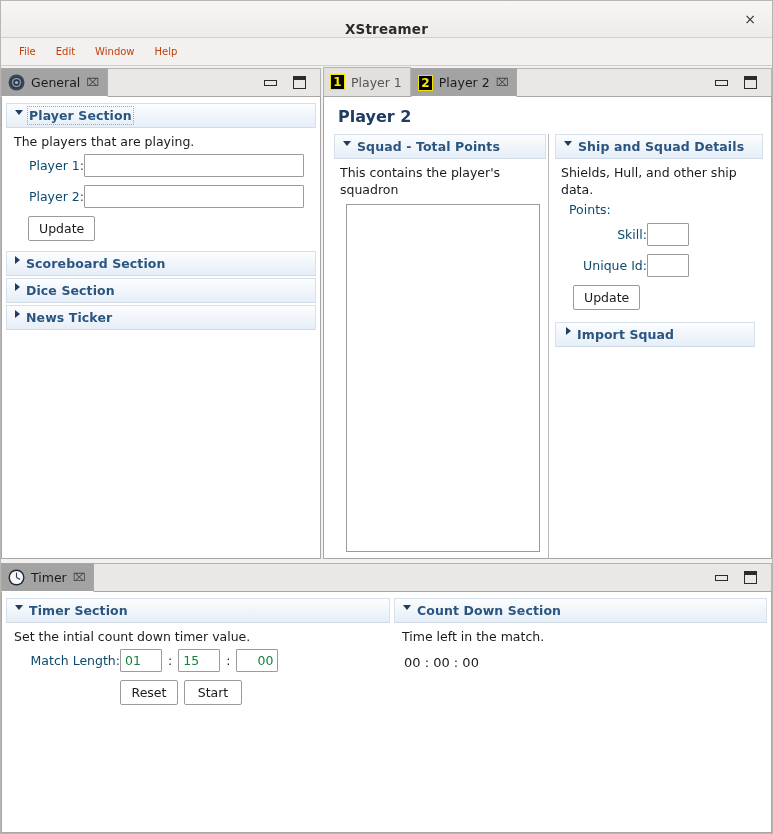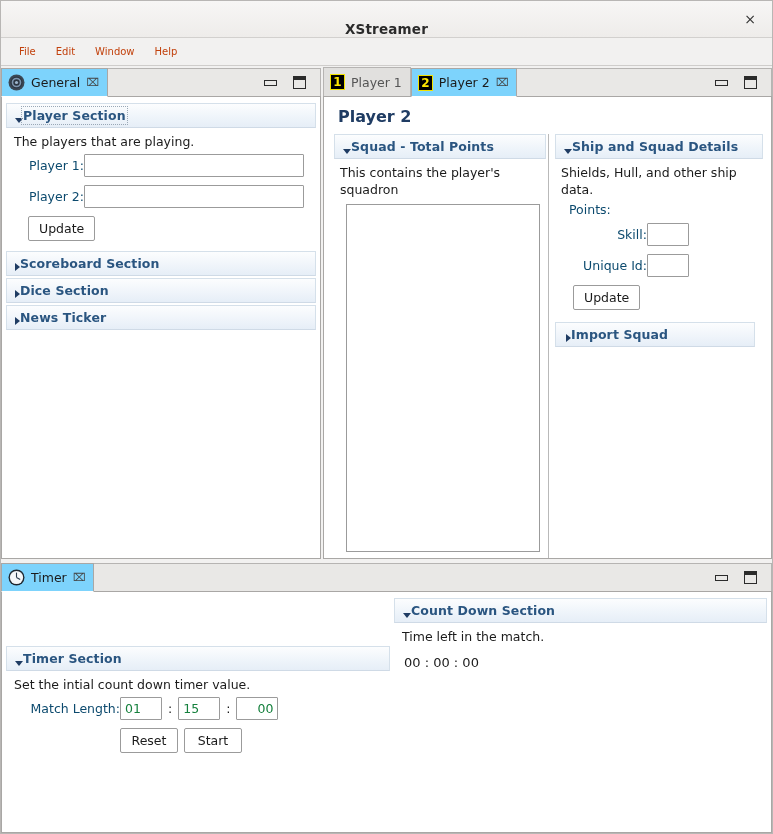--- a/index.html
+++ b/index.html
@@ -116,21 +116,21 @@
     font-size: 12.5px;
     box-sizing: border-box;
     cursor: pointer;
     position: relative;
     background: #e1e0de;
     border: 1px solid #b6b4b2;
     border-bottom: none;
     color: #555;
   }
   .tab.active {
-    background: #7dd3fc;
+    background: #a3a3a3;
     color: #1b1b1b;
     border: 1px solid #a9a7a5;
     border-bottom: 1px solid #ffffff;
     margin-bottom: -1px;
     z-index: 3;
   }
   .tab-filler {
     flex: 1;
     height: 28px;
     background: #e9e8e6;
@@ -197,21 +197,22 @@
 
   
   .section {
     border: 1px solid #d5e0ea;
     border-bottom: 1px solid #cfdae6;
     background: linear-gradient(to bottom, #fbfcfe 0%, #eef3f9 55%, #e8eff7 100%);
     margin: 0 0 2px 0;
   }
   .section-header {
     display: flex;
-    align-items: flex-end;
+    align-items: flex-start;
+    gap: 6px;
     padding: 4px 6px 4px 8px;
     background: linear-gradient(to bottom, #fcfdfe 0%, #eef4fa 60%, #e6eef7 100%);
     cursor: pointer;
   }
   .section-header.collapsed-head {
     background: linear-gradient(to bottom, #fcfdfe 0%, #eff4fa 60%, #e6eef7 100%);
   }
   .twisty {
     width: 0; height: 0;
     flex: 0 0 auto;
@@ -297,21 +298,21 @@
     padding: 2px 0 8px 4px;
   }
   #player-columns { flex: 1; display: flex; align-items: stretch; }
   #squad-col { width: 212px; min-width: 212px; display: flex; flex-direction: column; }
   #col-divider { width: 1px; background: #b9b9b9; margin: 0 6px 0 2px; }
   #details-col { flex: 1; display: flex; flex-direction: column; }
 
   
   #timer-part { flex: 1; margin-top: 2px; }
   #timer-body { display: flex; padding: 6px 4px 0 4px; box-sizing: border-box; }
-  #timer-col { width: 384px; min-width: 384px; margin-top: 48px; }
+  #timer-col { width: 384px; min-width: 384px; }
   #countdown-col { flex: 1; margin-left: 4px; }
   .timer-sep { font-size: 12.5px; margin: 0 6px; }
   #countdown-value { font-size: 13px; padding: 8px 0 0 10px; color: #1b1b1b; }
 </style>
 </head>
 <body>
 
 <div id="app-window">
 
   <div id="titlebar">

